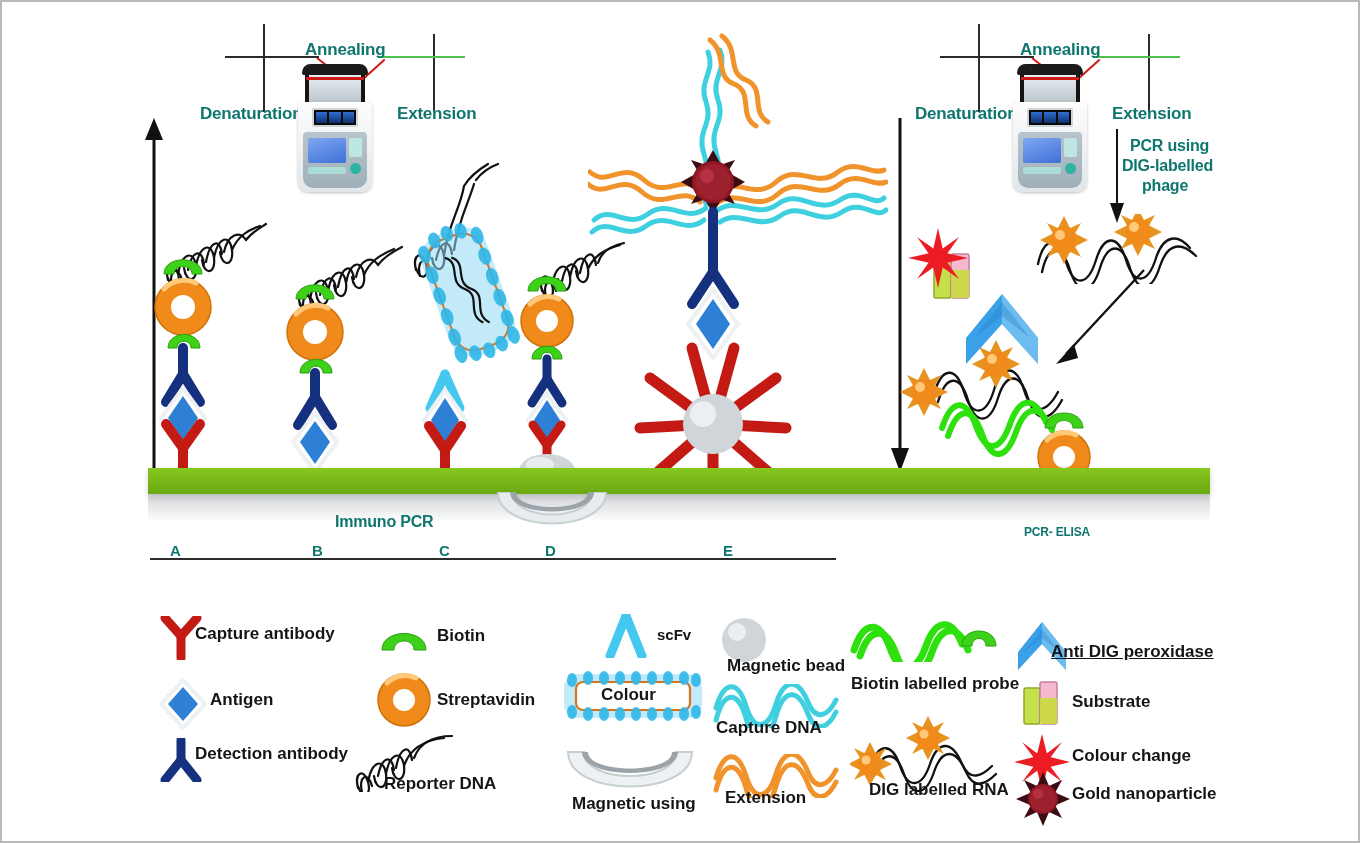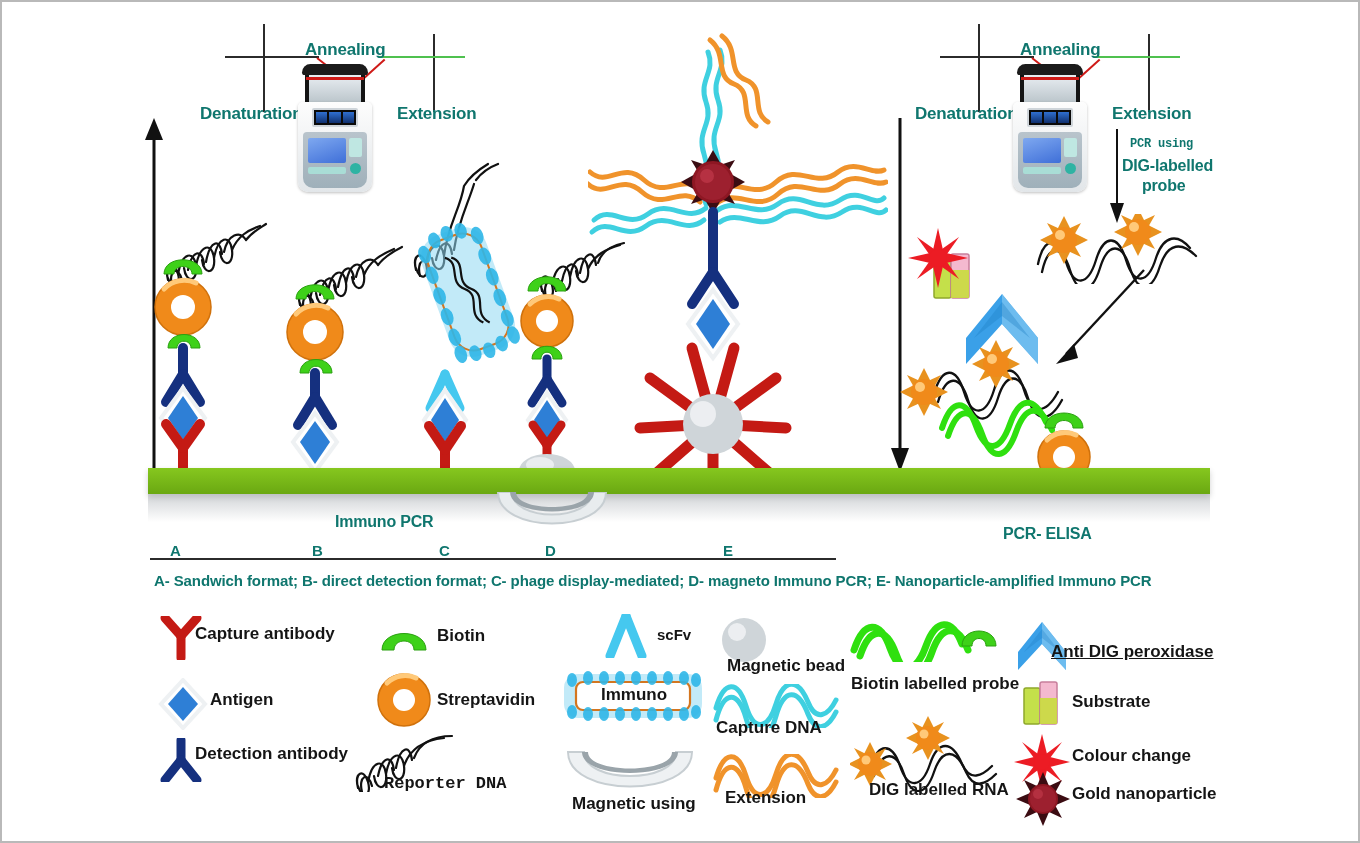--- a/index.html
+++ b/index.html
@@ -104,23 +104,23 @@
         </div>
       <div class="m-lower" style="left:5px;top:30px;width:64px;height:56px;border-radius:4px 4px 10px 10px;">
         <div class="m-screen" style="left:5px;top:6px;width:38px;height:25px;"></div>
         <div class="m-pad" style="left:46px;top:6px;width:13px;height:19px;"></div>
         <div class="m-strip" style="left:5px;top:35px;width:38px;height:7px;"></div>
         <div class="m-knob" style="left:47px;top:31px;width:11px;height:11px;"></div>
       </div>
     </div>
   </div>
 
-  <div class="txt" style="left:1128px;top:135px;font-size:12px;font-family:Liberation Mono, monospace;">PCR using</div>
+  <div class="txt" style="left:1128px;top:135px;font-size:16px;">PCR using</div>
   <div class="txt" style="left:1120px;top:155px;font-size:16px;">DIG-labelled</div>
-  <div class="txt" style="left:1140px;top:175px;font-size:16px;">probe</div>
+  <div class="txt" style="left:1140px;top:175px;font-size:16px;">phage</div>
   <svg class="abs" style="left:1100px;top:125px;" width="40" height="100">
     <line x1="15" y1="2" x2="15" y2="82" stroke="#111" stroke-width="2"></line>
     <polygon points="15,96 8,76 22,76" fill="#111"></polygon>
   </svg>
 
   <svg class="abs" style="left:138px;top:112px;" width="28" height="360">
     <line x1="14" y1="355" x2="14" y2="22" stroke="#111" stroke-width="3"></line>
     <polygon points="14,4 5,26 23,26" fill="#111"></polygon>
   </svg>
 
@@ -471,32 +471,31 @@
 
   <div id="plate" style="left:146px;top:466px;width:1062px;height:26px;"></div>
   <div id="plate-shadow" style="left:146px;top:492px;width:1062px;height:28px;"></div>
 
   <svg class="abs" style="left:490px;top:490px;" width="120" height="50">
     <path d="M6,0 C6,42 114,42 114,0 L100,0 C100,30 20,30 20,0 Z" fill="#e8ecee" stroke="#c7ced2" stroke-width="2"></path>
     <path d="M18,0 C18,26 102,26 102,0 L96,0 C96,20 24,20 24,0 Z" fill="#9aa4aa"></path>
   </svg>
 
   <div class="txt" style="left:333px;top:511px;font-size:16px;">Immuno PCR</div>
-  <div class="txt" style="left:1001px;top:523px;font-size:16px;">PCR- ELISA</div>
+  <div class="txt" style="left:1022px;top:523px;font-size:12px;">PCR- ELISA</div>
 
   <div class="axisline" style="left:148px;top:556px;width:686px;"></div>
   <div id="format-ticks">
       <div class="txt" style="left: 168px; top: 540px; font-size: 15px;">A</div>
       <div class="txt" style="left: 310px; top: 540px; font-size: 15px;">B</div>
       <div class="txt" style="left: 437px; top: 540px; font-size: 15px;">C</div>
       <div class="txt" style="left: 543px; top: 540px; font-size: 15px;">D</div>
       <div class="txt" style="left: 721px; top: 540px; font-size: 15px;">E</div>
     </div>
 
-  <div class="txt" style="left:152px;top:570px;font-size:15px;font-weight:bold;letter-spacing:-0.1px;">A- Sandwich format; B- direct detection format; C- phage display-mediated; D- magneto Immuno PCR; E- Nanoparticle-amplified Immuno PCR</div>
 
   <div id="legend" style="left:0;top:600px;width:1360px;height:230px;">
 
     <svg class="abs" style="left:156px;top:14px;" width="46" height="44">
       <g stroke="#c41a14" stroke-width="9" stroke-linecap="round" fill="none">
         <path d="M23,42 L23,20"></path>
           <path d="M23,20 L7,2"></path>
           <path d="M23,20 L39,2"></path>
       </g>
     </svg>
@@ -530,21 +529,21 @@
     <div class="lg-label" style="left:435px;top:88px;">Streptavidin</div>
 
     <svg class="abs" style="left:346px;top:128px;" width="130" height="62">
       <g fill="none" stroke="#111" stroke-width="2.2" stroke-linecap="round">
         <path d="M10,58 C6,42 16,38 20,52 C24,66 14,70 10,56 M20,52 C24,30 36,28 38,44 C40,60 28,62 26,46
                  M38,44 C42,22 54,20 56,36 C58,52 46,54 44,38 M56,36 C62,18 78,10 96,8"></path>
         <path d="M14,62 C10,46 20,41 24,56 M30,46 C34,26 44,24 46,40 M48,38 C52,16 62,14 64,30
                  M66,28 C72,12 86,6 104,6"></path>
       </g>
     </svg>
-    <div class="lg-label" style="left:382px;top:172px;font-family:Liberation Mono, monospace;">Reporter DNA</div>
+    <div class="lg-label" style="left:382px;top:172px;">Reporter DNA</div>
 
     <svg class="abs" style="left:600px;top:12px;" width="48" height="44">
       <g stroke="#45c8ef" stroke-width="9" stroke-linecap="round" fill="none">
         <path d="M24,2 L8,42"></path>
           <path d="M24,2 L40,42"></path>
       </g>
     </svg>
     <div class="lg-label sm" style="left:655px;top:24px;">scFv</div>
 
     <svg class="abs" style="left:556px;top:66px;" width="150" height="56">
@@ -564,21 +563,21 @@
           <ellipse cx="30" cy="46" rx="5" ry="7"></ellipse>
           <ellipse cx="46" cy="46" rx="5" ry="7"></ellipse>
         <ellipse cx="62" cy="46" rx="5" ry="7"></ellipse>
           <ellipse cx="78" cy="46" rx="5" ry="7"></ellipse>
           <ellipse cx="94" cy="46" rx="5" ry="7"></ellipse>
         <ellipse cx="110" cy="46" rx="5" ry="7"></ellipse>
           <ellipse cx="126" cy="46" rx="5" ry="7"></ellipse>
           <ellipse cx="138" cy="44" rx="5" ry="7"></ellipse>
       </g>
     </svg>
-    <div class="lg-label" style="left:599px;top:83px;">Immuno</div>
+    <div class="lg-label" style="left:599px;top:83px;">Colour</div>
 
     <svg class="abs" style="left:558px;top:148px;" width="140" height="52">
       <path d="M8,2 C8,48 132,48 132,2 L116,2 C116,34 24,34 24,2 Z" fill="#eef1f3" stroke="#c7ced2" stroke-width="2"></path>
       <path d="M22,2 C22,30 118,30 118,2 L112,2 C112,24 28,24 28,2 Z" fill="#9aa4aa"></path>
     </svg>
     <div class="lg-label" style="left:570px;top:192px;">Magnetic using</div>
 
     <svg class="abs" style="left:718px;top:14px;" width="48" height="48">
       <circle cx="24" cy="24" r="22" fill="#cfd5d9"></circle>
       <circle cx="17" cy="16" r="9" fill="#eef1f3" opacity="0.9"></circle>

